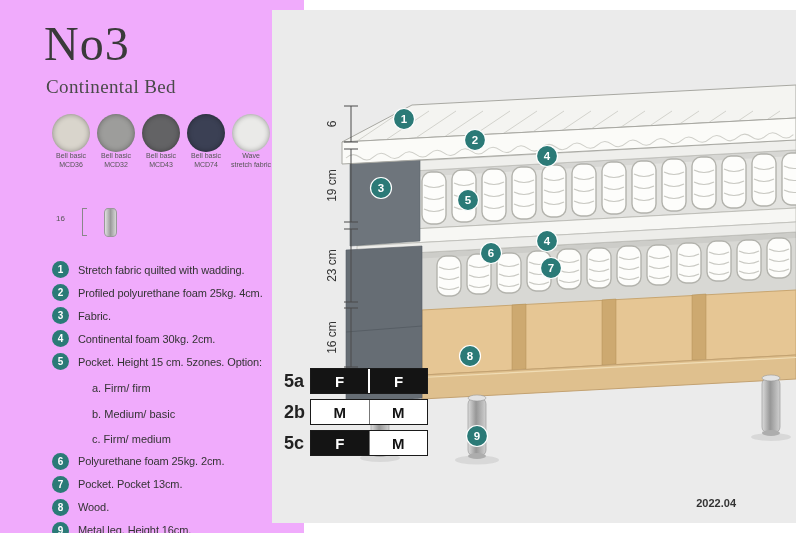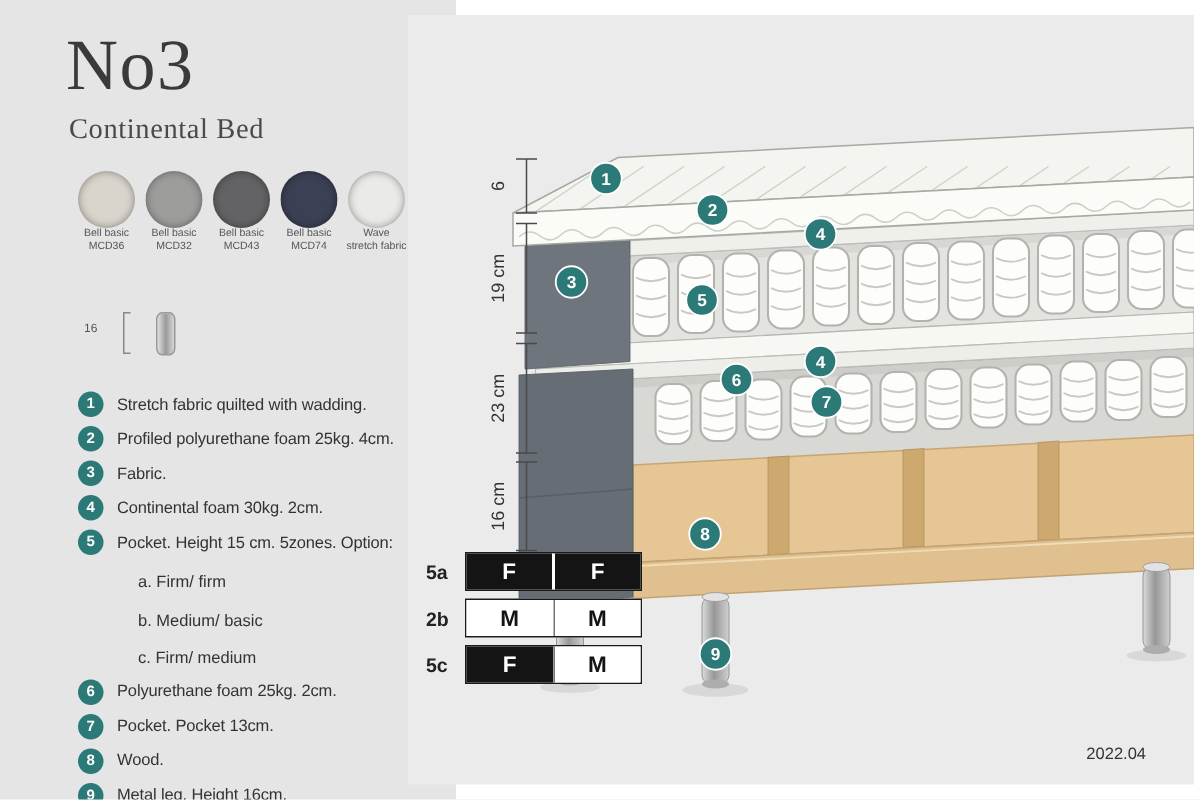--- a/index.html
+++ b/index.html
@@ -2,21 +2,21 @@
 <html><head>
 <meta charset="utf-8">
 <style>
   :root{ --teal:#2b7a77; }
   html,body{margin:0;padding:0;}
   body{
     width:800px;height:533px;background:#ffffff;position:relative;overflow:hidden;
     font-family:"Liberation Sans",sans-serif;color:#333;
   }
   
-  .left-panel{position:absolute;left:0;top:0;width:304px;height:533px;background:#e5e5e5;}
+  .left-panel{position:absolute;left:0;top:0;width:304px;height:533px;background:#f0abfc;}
   .title{font-family:"Liberation Serif",serif;font-weight:normal;font-size:48px;color:#3a3a3a;
          margin:0;position:absolute;left:44px;top:16px;letter-spacing:1px;}
   .subtitle{font-family:"Liberation Serif",serif;font-weight:normal;font-size:19px;color:#4a4a4a;
          margin:0;position:absolute;left:46px;top:76px;letter-spacing:.4px;}
   .swatches{position:absolute;left:50px;top:114px;display:flex;gap:3px;}
   .swatch{width:42px;text-align:center;}
   .swatch .dot{width:36px;height:36px;border-radius:50%;margin:0 auto;
     border:1px solid rgba(0,0,0,.18);box-shadow:inset 0 0 5px rgba(0,0,0,.28);}
   .swatch .sw-line{font-size:7px;color:#555;line-height:8.5px;}
   .swatch .sw-line:first-of-type{margin-top:3px;}
@@ -34,28 +34,28 @@
   
   .right-panel{position:absolute;left:272px;top:10px;width:524px;height:513px;background:#ebebeb;}
   .bed-svg{position:absolute;left:0;top:0;}
   .callout circle{fill:var(--teal);stroke:#fff;stroke-width:1.2;}
   .callout text{fill:#fff;font-size:11.5px;font-weight:bold;text-anchor:middle;
     font-family:"Liberation Sans",sans-serif;}
   .dim line{stroke:#4a4a4a;stroke-width:1;}
   .dim text{fill:#333;font-size:12px;text-anchor:middle;font-family:"Liberation Sans",sans-serif;}
   .opt-table{position:absolute;left:12px;top:358px;}
   .opt-row{display:flex;align-items:center;margin-bottom:5px;}
-  .opt-label{width:26px;font-size:13px;font-weight:bold;color:#222;}
+  .opt-label{width:26px;font-size:18px;font-weight:bold;color:#222;}
   .opt-box{display:flex;width:118px;height:26px;border:1px solid #1a1a1a;background:#fff;box-sizing:border-box;}
   .opt-cell{flex:1;display:flex;align-items:center;justify-content:center;font-size:15px;font-weight:bold;}
   .opt-cell.dark{background:#141414;color:#fff;}
   .opt-cell.light{background:#fff;color:#141414;}
   .opt-box .opt-cell + .opt-cell{border-left:1px solid #777;}
   .opt-box.dd .opt-cell + .opt-cell{border-left:2px solid #fff;}
-  .version{position:absolute;right:32px;bottom:14px;font-size:11px;color:#333;}
+  .version{position:absolute;right:60px;bottom:14px;font-size:11px;color:#333;font-weight:bold;}
 </style>
 </head>
 <body>
 
 <div class="left-panel">
   <h1 class="title">No3</h1>
   <h2 class="subtitle">Continental Bed</h2>
 
   <div class="swatches">
     <div class="swatch">

